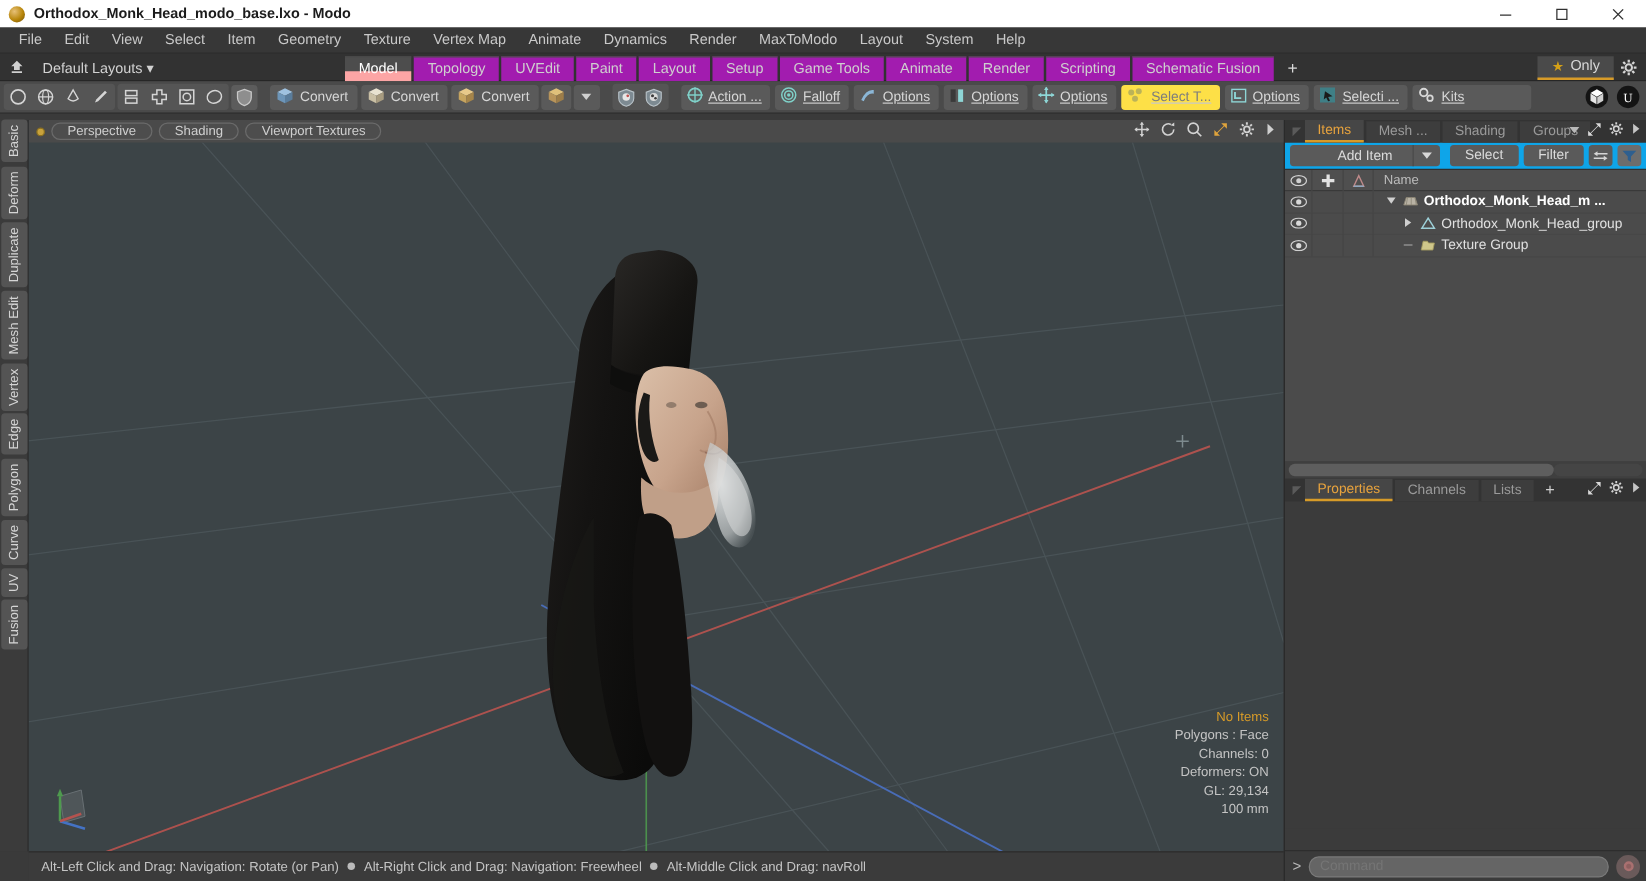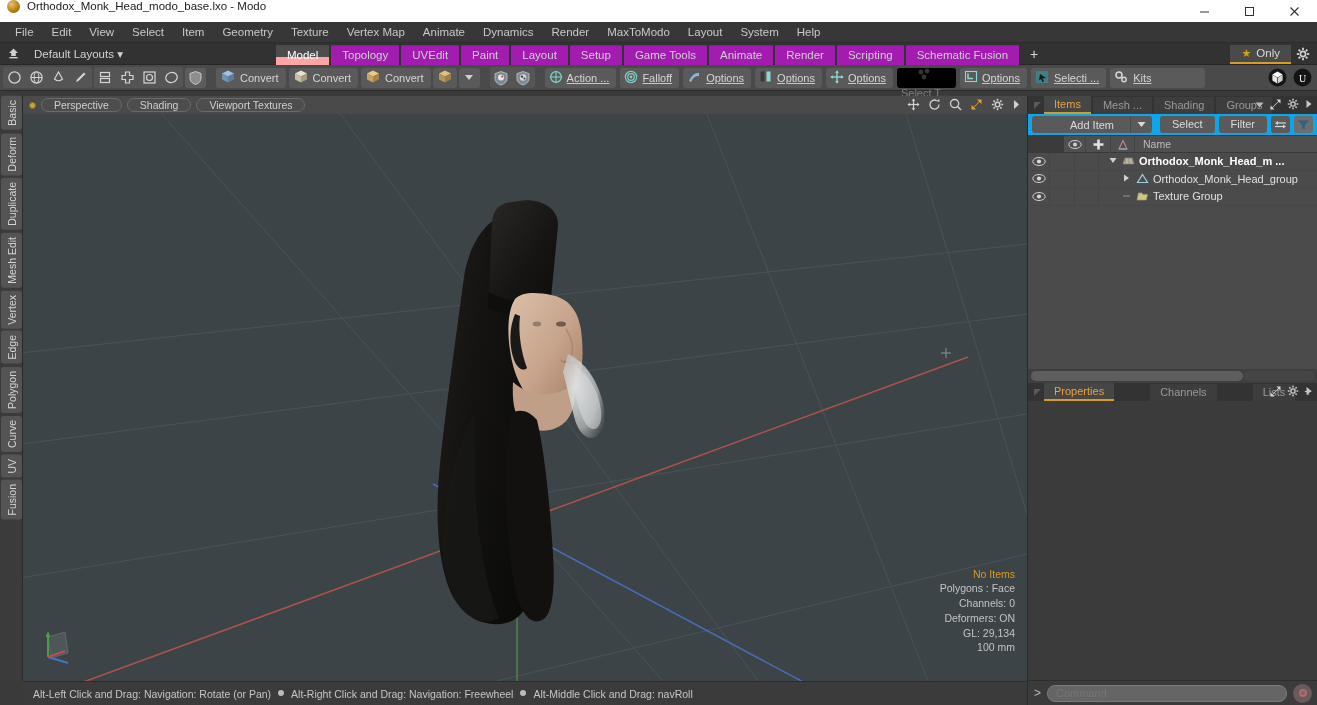--- a/index.html
+++ b/index.html
@@ -8,22 +8,22 @@
     background: #3a3a3a;
     font-family: "Liberation Sans", sans-serif;
     font-size: 11px;
     color: #c8c8c8;
     overflow: hidden;
   }
   #app { position: relative; width: 1317px; height: 705px; }
 
   
   .titlebar {
-    height: 22px; background: #ffffff; display: flex; align-items: flex-start;
-    padding-left: 7px; color: #1b1b1b; font-size: 11.5px;
+    height: 22px; background: #ffffff; display: flex; align-items: center;
+    padding-left: 7px; color: #1b1b1b; font-size: 11.5px; font-weight: bold;
   }
   .app-logo {
     width: 13px; height: 13px; border-radius: 50%;
     background: radial-gradient(circle at 35% 32%, #e7c077 0%, #b8860a 55%, #6c4c06 100%);
     margin-right: 7px; flex: 0 0 auto;
   }
   .title-text { flex: 1 1 auto; white-space: nowrap; overflow: hidden; }
   .win-btns { display: flex; height: 22px; }
   .win-btn {
     width: 45px; height: 22px; display: flex; align-items: center; justify-content: center;
@@ -78,21 +78,21 @@
     padding: 0 3px; gap: 2px; border-bottom: 1px solid #2b2b2b; position: relative;
   }
   .tb-grp { display: flex; align-items: center; background: #555555; border-radius: 3px; height: 21px; padding: 0 1px; gap: 1px; }
   .tb-ico {
     width: 21px; height: 20px; display: flex; align-items: center; justify-content: center;
   }
   .tb-btn {
     display: flex; align-items: center; gap: 4px; height: 20px; background: #5a5a5a;
     border-radius: 3px; padding: 0 7px 0 4px; color: #d6d6d6; font-size: 11px; white-space: nowrap;
   }
-  .tb-btn.dim { color: #7d7d7d; background: #000000; flex-direction: column; }
+  .tb-btn.dim { color: #7d7d7d; background: #fde047; }
   .tb-sep { width: 6px; }
   .small-tri { width:0;height:0;border-left:4px solid transparent;border-right:4px solid transparent;border-top:5px solid #cfcfcf; }
 
   
   .vtabs {
     position: absolute; left: 0; top: 96px; width: 23px; height: 585px;
     background: #3b3b3b; border-right: 1px solid #2a2a2a;
   }
   .vtab {
     width: 21px; margin: 0 1px 3px 1px; background: #545454; border-radius: 3px;
@@ -163,21 +163,21 @@
     display: flex; align-items: center; justify-content: center; }
   .rp-btn {
     height: 17px; line-height: 16px; padding: 0 12px; background: #5a5a5a; border-radius: 3px;
     color: #dcdcdc; font-size: 11px;
   }
   .rp-sq { width: 19px; height: 17px; background: #5a5a5a; border-radius: 3px; display: flex; align-items: center; justify-content: center; }
   .rp-sq.filt { background: #6d6d6d; }
 
   .tree-head {
     height: 17px; background: #4f4f4f; display: flex; align-items: center; border-bottom: 1px solid #393939;
-    font-size: 10.5px; color: #bdbdbd; margin-left: 36px;
+    font-size: 10.5px; color: #bdbdbd;
   }
   .th-col { height: 17px; display: flex; align-items: center; justify-content: center; border-right: 1px solid #444; }
   .tree-body { background: #4b4b4b; height: 216px; position: relative; overflow: hidden; }
   .trow { height: 17.5px; display: flex; align-items: center; border-bottom: 1px solid #474747; }
   .trow .c-eye { width: 22px; display: flex; align-items: center; justify-content: center; border-right: 1px solid #454545; height: 17.5px; }
   .trow .c-b { width: 25px; border-right: 1px solid #454545; height: 17.5px; }
   .trow .c-c { width: 24px; border-right: 1px solid #454545; height: 17.5px; }
   .trow .c-name { flex: 1; display: flex; align-items: center; gap: 4px; padding-left: 4px; font-size: 11px; color: #e0e0e0; white-space: nowrap; overflow: hidden; }
   .trow.root .c-name { font-weight: bold; color: #fff; }
   .tw-arrow { width: 11px; text-align: center; color: #c8c8c8; font-size: 8px; }
@@ -843,21 +843,21 @@
         </div>
       </div>
 
     <div class="tree-scroll-h">
       <div class="tsh-thumb"></div>
       <div class="tsh-track"></div>
     </div>
 
     <div class="panel-tabs" style="background:#333;">
       <div class="corner-tri"></div>
-      <div id="rp-bot-tabs" style="display:flex;align-items:flex-end;gap:34px;">
+      <div id="rp-bot-tabs" style="display:flex;align-items:flex-end;">
           <div class="ptab active">Properties</div>
           <div class="ptab">Channels</div>
           <div class="ptab">Lists</div>
         </div>
       <div class="ptab plus">+</div>
       <div class="ptabs-right">
         <span>
           <svg width="11" height="11" viewBox="0 0 11 11">
               <path d="M0.5 10.5 L0.5 6.5 L2.3 8.3 L8.3 2.3 L6.5 0.5 L10.5 0.5 L10.5 4.5 L8.7 2.7 L2.7 8.7 L4.5 10.5 Z" fill="#d8d8d8"></path>
             </svg>

